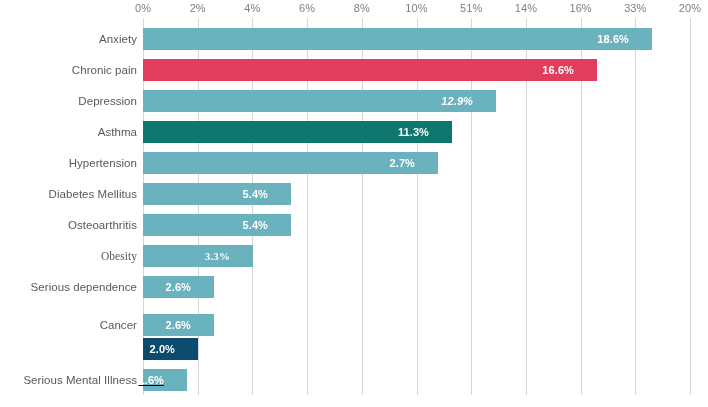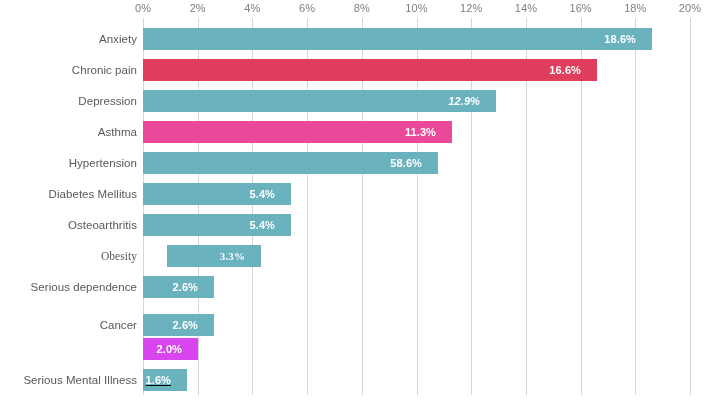--- a/index.html
+++ b/index.html
@@ -96,21 +96,21 @@
     display: flex;
     align-items: center;
   }
   .bar {
     height: 22px;
     background: #6ab2be;
     display: flex;
     align-items: center;
     justify-content: flex-end;
     box-sizing: border-box;
-    padding-right: 16px;
+    padding-right: 23px;
   }
   .bar.highlight {
     background: #e03e5c;
   }
   .bar-value {
     font-size: 11px;
     font-weight: bold;
     color: #ffffff;
     white-space: nowrap;
     letter-spacing: 0.1px;
@@ -121,24 +121,24 @@
 
 <div id="chart-root">
 
   <div id="axis-top">
       <span class="tick-label" style="left: 143px;">0%</span>
       <span class="tick-label" style="left: 197.7px;">2%</span>
       <span class="tick-label" style="left: 252.4px;">4%</span>
       <span class="tick-label" style="left: 307.1px;">6%</span>
       <span class="tick-label" style="left: 361.8px;">8%</span>
       <span class="tick-label" style="left: 416.5px;">10%</span>
-      <span class="tick-label" style="left: 471.2px;">12%</span>
+      <span class="tick-label" style="left: 471.2px;">51%</span>
       <span class="tick-label" style="left: 525.9px;">14%</span>
       <span class="tick-label" style="left: 580.6px;">16%</span>
-      <span class="tick-label" style="left: 635.3px;">18%</span>
+      <span class="tick-label" style="left: 635.3px;">33%</span>
       <span class="tick-label" style="left: 690px;">20%</span>
     </div>
 
   <div id="gridlines">
       <div class="gridline" style="left: 143px; background: rgb(214, 214, 214);"></div>
       <div class="gridline" style="left: 198px; background: rgb(214, 214, 214);"></div>
       <div class="gridline" style="left: 252px; background: rgb(214, 214, 214);"></div>
       <div class="gridline" style="left: 307px; background: rgb(214, 214, 214);"></div>
       <div class="gridline" style="left: 362px; background: rgb(214, 214, 214);"></div>
       <div class="gridline" style="left: 417px; background: rgb(214, 214, 214);"></div>
@@ -170,30 +170,30 @@
         <div class="cat-label" style="color: rgb(89, 89, 89);">Depression</div>
         <div class="bar-track" style="left: 143px;">
           <div class="bar" style="width: 353px; background: rgb(106, 178, 190);">
             <span class="bar-value" style="color: rgb(255, 255, 255); font-style: italic;">12.9%</span>
           </div>
         </div>
       </div>
       <div class="bar-row" style="top: 98px;">
         <div class="cat-label" style="color: rgb(89, 89, 89);">Asthma</div>
         <div class="bar-track" style="left: 143px;">
-          <div class="bar" style="width: 309px; background: #ec4899;">
+          <div class="bar" style="width: 309px; background: #0f766e;">
             <span class="bar-value" style="color: rgb(255, 255, 255);">11.3%</span>
           </div>
         </div>
       </div>
       <div class="bar-row" style="top: 129px;">
         <div class="cat-label" style="color: rgb(89, 89, 89);">Hypertension</div>
         <div class="bar-track" style="left: 143px;">
           <div class="bar" style="width: 295px; background: rgb(106, 178, 190);">
-            <span class="bar-value" style="color: rgb(255, 255, 255);">58.6%</span>
+            <span class="bar-value" style="color: rgb(255, 255, 255);">2.7%</span>
           </div>
         </div>
       </div>
       <div class="bar-row" style="top: 160px;">
         <div class="cat-label" style="color: rgb(89, 89, 89);">Diabetes Mellitus</div>
         <div class="bar-track" style="left: 143px;">
           <div class="bar" style="width: 148px; background: rgb(106, 178, 190);">
             <span class="bar-value" style="color: rgb(255, 255, 255);">5.4%</span>
           </div>
         </div>
@@ -202,21 +202,21 @@
         <div class="cat-label" style="color: rgb(89, 89, 89);">Osteoarthritis</div>
         <div class="bar-track" style="left: 143px;">
           <div class="bar" style="width: 148px; background: rgb(106, 178, 190);">
             <span class="bar-value" style="color: rgb(255, 255, 255);">5.4%</span>
           </div>
         </div>
       </div>
       <div class="bar-row" style="top: 222px; font-family: Liberation Serif, serif;">
         <div class="cat-label" style="color: rgb(89, 89, 89);">Obesity</div>
         <div class="bar-track" style="left: 143px;">
-          <div class="bar" style="width: 94px; background: rgb(106, 178, 190); margin-left: 24px;">
+          <div class="bar" style="width: 110px; background: rgb(106, 178, 190);">
             <span class="bar-value" style="color: rgb(255, 255, 255);">3.3%</span>
           </div>
         </div>
       </div>
       <div class="bar-row" style="top: 253px;">
         <div class="cat-label" style="color: rgb(89, 89, 89);">Serious dependence</div>
         <div class="bar-track" style="left: 143px;">
           <div class="bar" style="width: 71px; background: rgb(106, 178, 190);">
             <span class="bar-value" style="color: rgb(255, 255, 255);">2.6%</span>
           </div>
@@ -225,21 +225,21 @@
       <div class="bar-row" style="top: 291px;">
         <div class="cat-label" style="color: rgb(89, 89, 89);">Cancer</div>
         <div class="bar-track" style="left: 143px;">
           <div class="bar" style="width: 71px; background: rgb(106, 178, 190);">
             <span class="bar-value" style="color: rgb(255, 255, 255);">2.6%</span>
           </div>
         </div>
       </div>
       <div class="bar-row" style="top: 315px;">
         <div class="bar-track" style="left: 143px;">
-          <div class="bar" style="width: 55px; background: #d946ef;">
+          <div class="bar" style="width: 55px; background: #0c4a6e;">
             <span class="bar-value" style="color: rgb(255, 255, 255);">2.0%</span>
           </div>
         </div>
       </div>
       <div class="bar-row" style="top: 346px;">
         <div class="cat-label" style="color: rgb(89, 89, 89);">Serious Mental Illness</div>
         <div class="bar-track" style="left: 143px; text-decoration: underline;">
           <div class="bar" style="width: 44px; background: rgb(106, 178, 190);">
             <span class="bar-value" style="color: rgb(255, 255, 255);">1.6%</span>
           </div>

